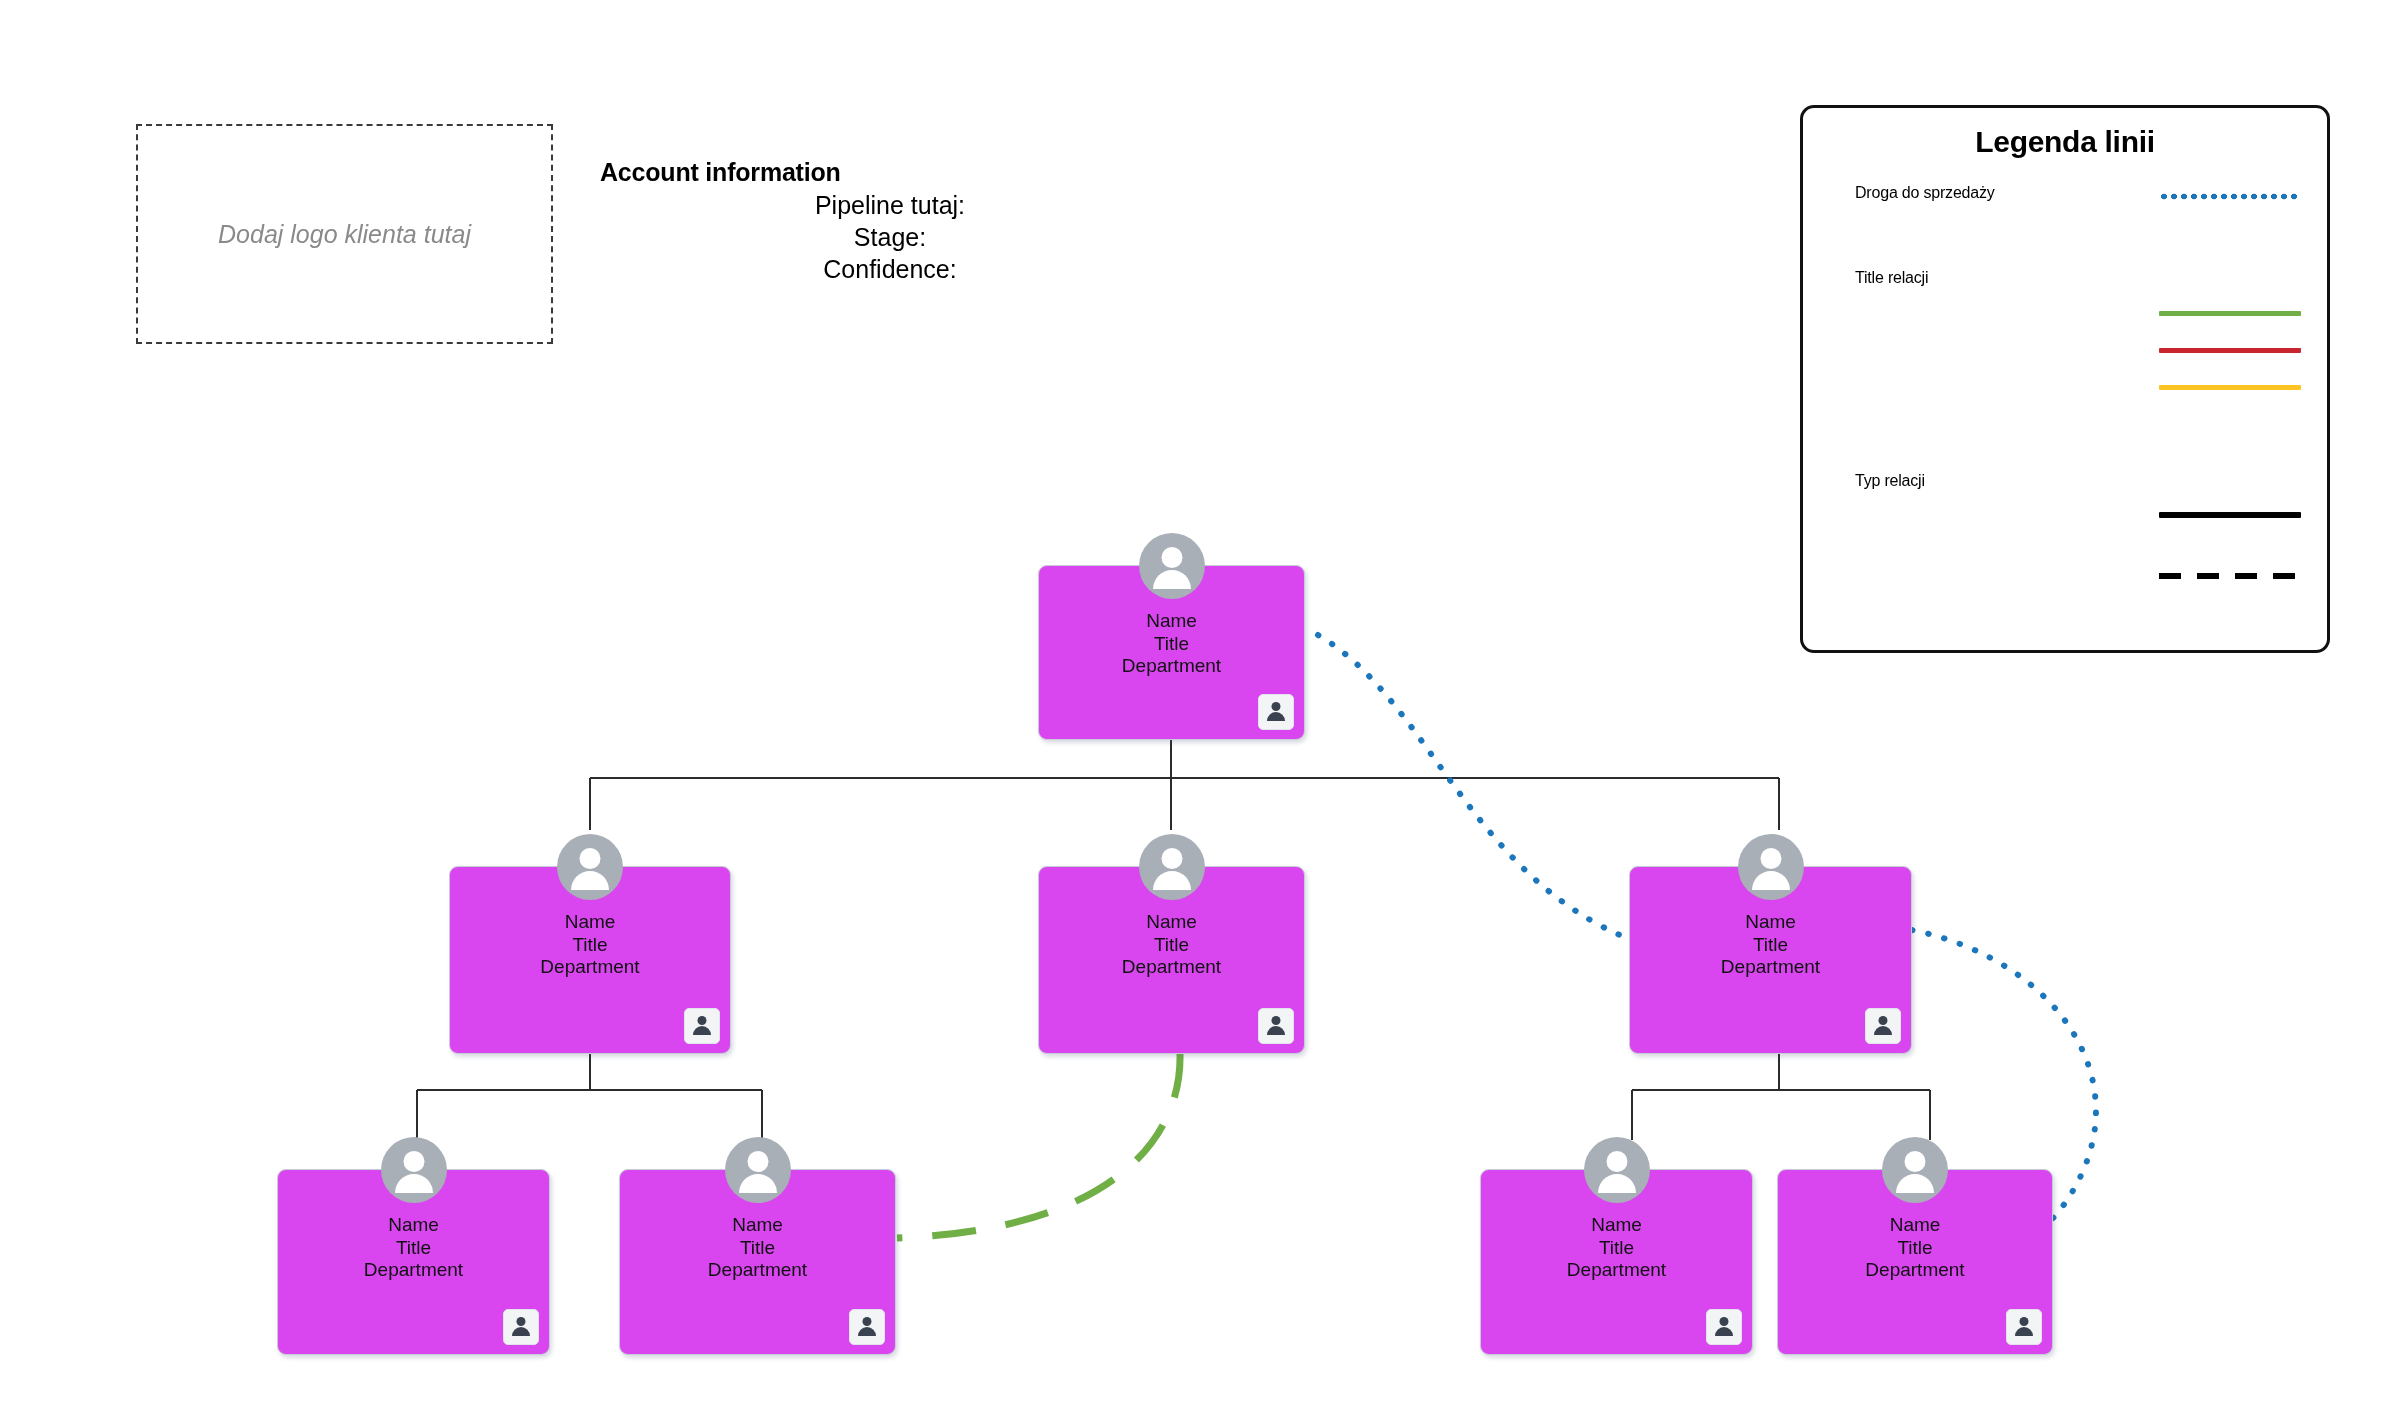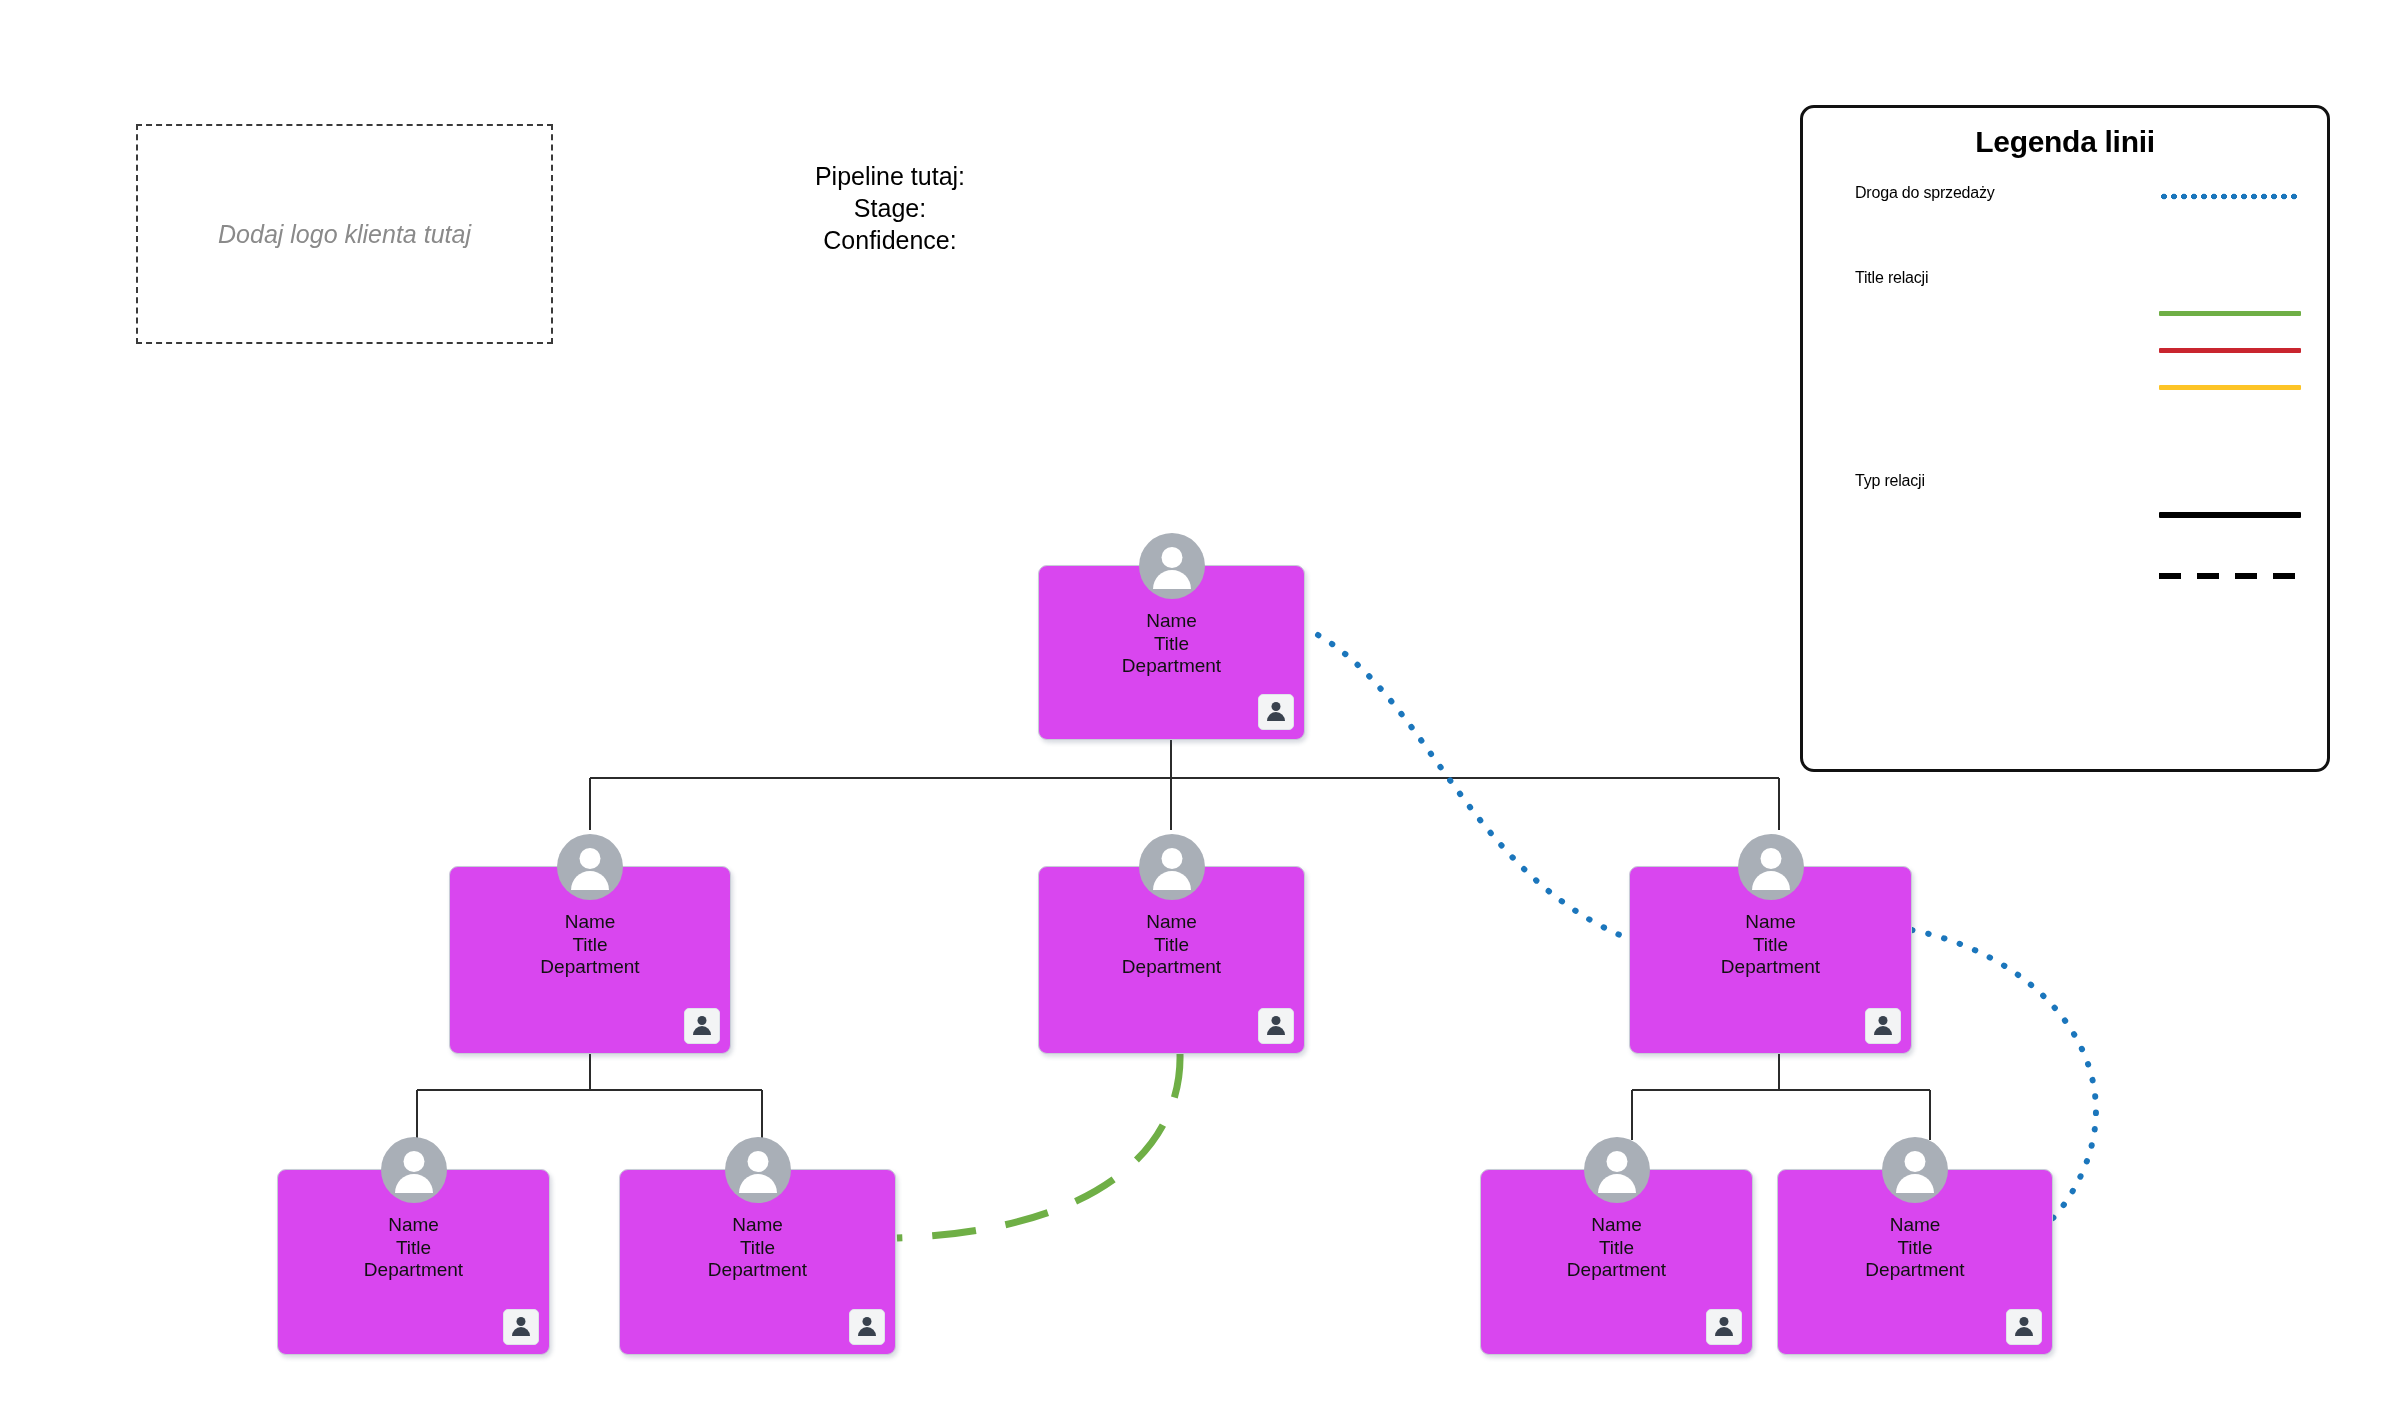--- a/index.html
+++ b/index.html
@@ -54,21 +54,21 @@
     line-height: 32px;
     margin-top: 2px;
   }
 
   
   #legend {
     position: absolute;
     left: 1800px;
     top: 105px;
     width: 530px;
-    height: 667px;
+    height: 548px;
     border: 3px solid #111111;
     border-radius: 14px;
     box-sizing: border-box;
     background: #ffffff;
   }
   #legend .legend-title {
     text-align: center;
     font-size: 30px;
     font-weight: bold;
     margin-top: 17px;
@@ -190,20 +190,21 @@
   }
 </style>
 </head>
 <body>
 
 <div id="logo-placeholder">
   <span class="ph-text">Dodaj logo klienta tutaj</span>
 </div>
 
 <div id="account-info">
+  <div class="ai-title">Account information</div>
   <div class="ai-lines">
     <div>Pipeline tutaj:</div>
     <div>Stage:</div>
     <div>Confidence:</div>
   </div>
 </div>
 
 <div id="legend">
   <div class="legend-title">Legenda linii</div>
 

